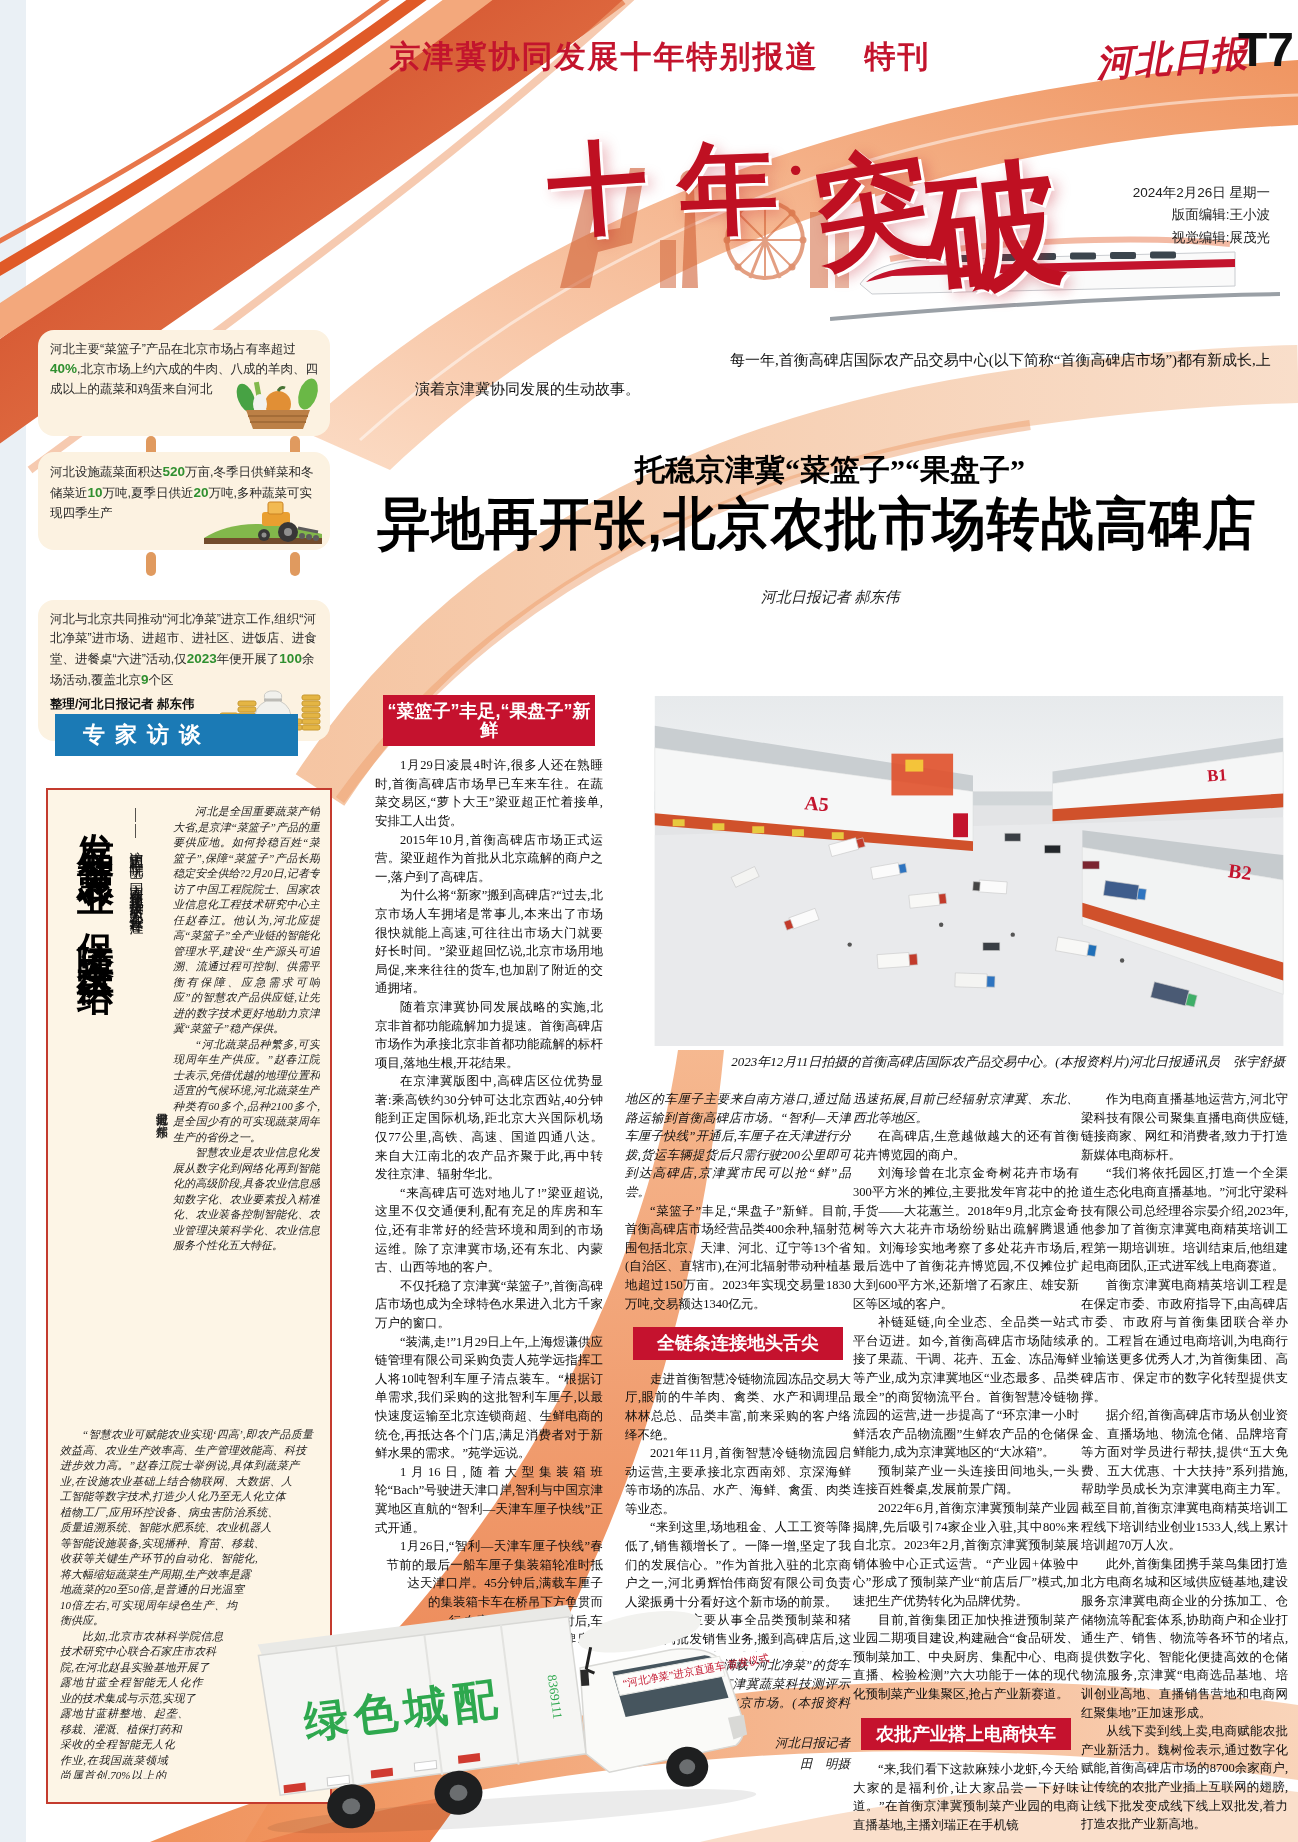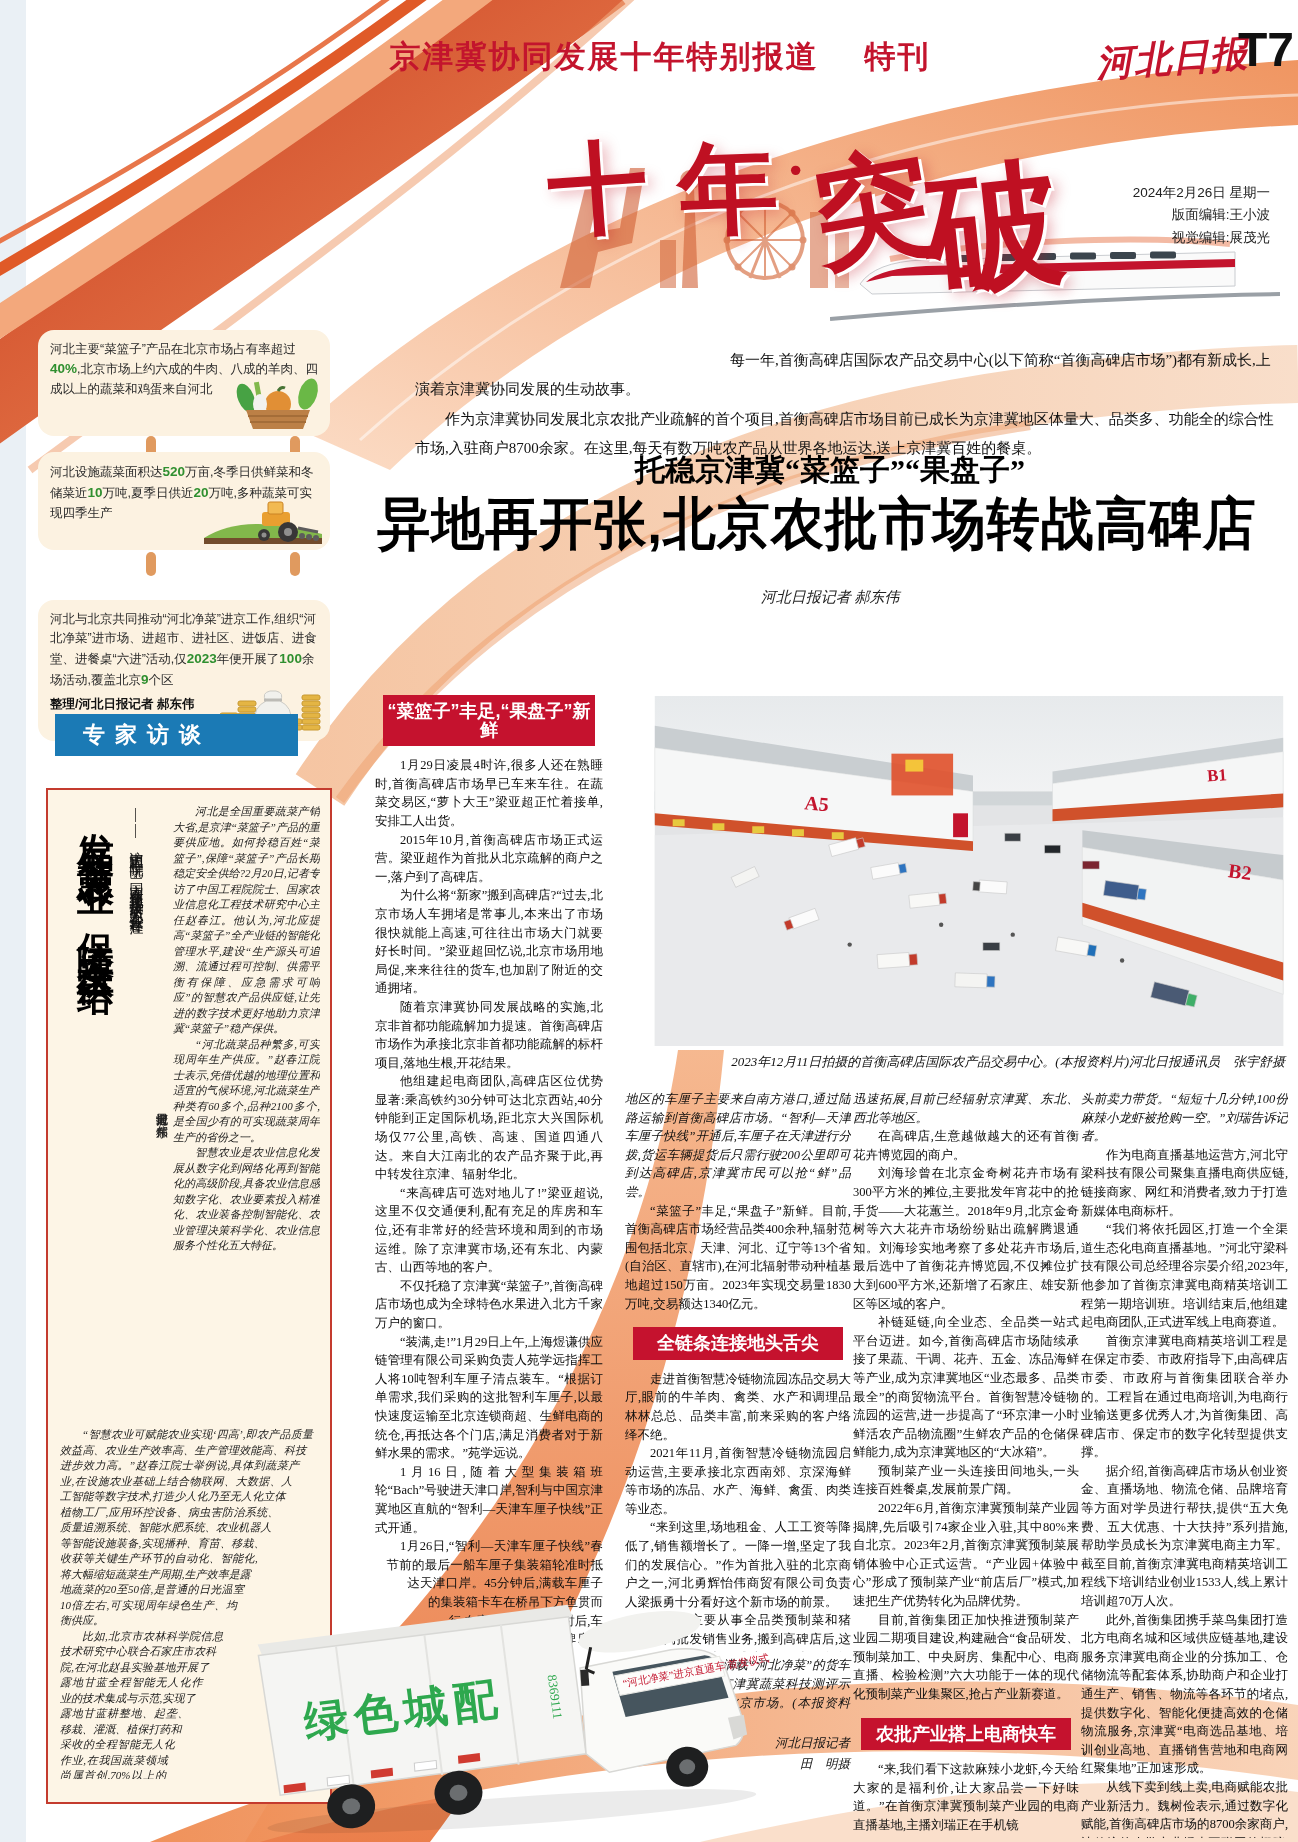--- a/index.html
+++ b/index.html
@@ -269,21 +269,20 @@
       <div class="truck-hole"></div>
       <div>
           <p>“智慧农业可赋能农业实现‘四高’,即农产品质量效益高、农业生产效率高、生产管理效能高、科技进步效力高。”赵春江院士举例说,具体到蔬菜产业,在设施农业基础上结合物联网、大数据、人工智能等数字技术,打造少人化乃至无人化立体植物工厂,应用环控设备、病虫害防治系统、质量追溯系统、智能水肥系统、农业机器人等智能设施装备,实现播种、育苗、移栽、收获等关键生产环节的自动化、智能化,将大幅缩短蔬菜生产周期,生产效率是露地蔬菜的20至50倍,是普通的日光温室10倍左右,可实现周年绿色生产、均衡供应。</p>
           <p>比如,北京市农林科学院信息技术研究中心联合石家庄市农科院,在河北赵县实验基地开展了露地甘蓝全程智能无人化作业的技术集成与示范,实现了露地甘蓝耕整地、起垄、移栽、灌溉、植保打药和采收的全程智能无人化作业,在我国蔬菜领域尚属首创,70%以上的作业环节实现了数字化自主管理,平均节省水肥10%、节药20%,综合节本增效20%。</p>
         </div>
     </div>
   </div>
 
   <div class="intro">
     <p class="first">每一年,首衡高碑店国际农产品交易中心(以下简称“首衡高碑店市场”)都有新成长,上演着京津冀协同发展的生动故事。</p>
-    <p>作为京津冀协同发展北京农批产业疏解的首个项目,首衡高碑店市场目前已成长为京津冀地区体量大、品类多、功能全的综合性市场,入驻商户8700余家。在这里,每天有数万吨农产品从世界各地运达,送上京津冀百姓的餐桌。</p>
   </div>
   <div class="kicker">托稳京津冀“菜篮子”“果盘子”</div>
   <div class="headline">异地再开张,北京农批市场转战高碑店</div>
   <div class="byline">河北日报记者  郝东伟</div>
 
   <svg class="photo" viewBox="0 0 632 352">
     <defs>
       <linearGradient id="skyG" x1="0" y1="0" x2="0" y2="1">
         <stop offset="0" stop-color="#e7eaec"></stop>
           <stop offset="1" stop-color="#f3f4f5"></stop>
@@ -380,21 +379,21 @@
     <span>河北日报通讯员　张宇舒摄</span>
   </div>
 
   <div class="col" id="col1">
     <div class="sec-banner">“菜篮子”丰足,“果盘子”新鲜</div>
     <div>
         <p>1月29日凌晨4时许,很多人还在熟睡时,首衡高碑店市场早已车来车往。在蔬菜交易区,“萝卜大王”梁亚超正忙着接单,安排工人出货。</p>
         <p>2015年10月,首衡高碑店市场正式运营。梁亚超作为首批从北京疏解的商户之一,落户到了高碑店。</p>
         <p>为什么将“新家”搬到高碑店?“过去,北京市场人车拥堵是常事儿,本来出了市场很快就能上高速,可往往出市场大门就要好长时间。”梁亚超回忆说,北京市场用地局促,来来往往的货车,也加剧了附近的交通拥堵。</p>
         <p>随着京津冀协同发展战略的实施,北京非首都功能疏解加力提速。首衡高碑店市场作为承接北京非首都功能疏解的标杆项目,落地生根,开花结果。</p>
-        <p>他组建起电商团队,高碑店区位优势显著:乘高铁约30分钟可达北京西站,40分钟能到正定国际机场,距北京大兴国际机场仅77公里,高铁、高速、国道四通八达。来自大江南北的农产品齐聚于此,再中转发往京津、辐射华北。</p>
+        <p>在京津冀版图中,高碑店区位优势显著:乘高铁约30分钟可达北京西站,40分钟能到正定国际机场,距北京大兴国际机场仅77公里,高铁、高速、国道四通八达。来自大江南北的农产品齐聚于此,再中转发往京津、辐射华北。</p>
         <p>“来高碑店可选对地儿了!”梁亚超说,这里不仅交通便利,配有充足的库房和车位,还有非常好的经营环境和周到的市场运维。除了京津冀市场,还有东北、内蒙古、山西等地的客户。</p>
         <p>不仅托稳了京津冀“菜篮子”,首衡高碑店市场也成为全球特色水果进入北方千家万户的窗口。</p>
         <p>“装满,走!”1月29日上午,上海煜谦供应链管理有限公司采购负责人苑学远指挥工人将10吨智利车厘子清点装车。“根据订单需求,我们采购的这批智利车厘子,以最快速度运输至北京连锁商超、生鲜电商的统仓,再抵达各个门店,满足消费者对于新鲜水果的需求。”苑学远说。</p>
         <p>1月16日,随着大型集装箱班轮“Bach”号驶进天津口岸,智利与中国京津冀地区直航的“智利—天津车厘子快线”正式开通。</p>
       </div>
     <div class="stair"></div>
     <div>
         <p>1月26日,“智利—天津车厘子快线”春节前的最后一船车厘子集装箱轮准时抵达天津口岸。45分钟后,满载车厘子的集装箱卡车在桥吊下方鱼贯而行,向高碑店出发;4小时后,车厘子运抵首衡高碑店市场。</p>
       </div>
   </div>
@@ -421,21 +420,20 @@
         <p>补链延链,向全业态、全品类一站式平台迈进。如今,首衡高碑店市场陆续承接了果蔬、干调、花卉、五金、冻品海鲜等产业,成为京津冀地区“业态最多、品类最全”的商贸物流平台。首衡智慧冷链物流园的运营,进一步提高了“环京津一小时鲜活农产品物流圈”生鲜农产品的仓储保鲜能力,成为京津冀地区的“大冰箱”。</p>
         <p>预制菜产业一头连接田间地头,一头连接百姓餐桌,发展前景广阔。</p>
         <p>2022年6月,首衡京津冀预制菜产业园揭牌,先后吸引74家企业入驻,其中80%来自北京。2023年2月,首衡京津冀预制菜展销体验中心正式运营。“产业园+体验中心”形成了预制菜产业“前店后厂”模式,加速把生产优势转化为品牌优势。</p>
         <p>目前,首衡集团正加快推进预制菜产业园二期项目建设,构建融合“食品研发、预制菜加工、中央厨房、集配中心、电商直播、检验检测”六大功能于一体的现代化预制菜产业集聚区,抢占产业新赛道。</p>
       </div>
     <div class="sec-banner mid">农批产业搭上电商快车</div>
     <p>“来,我们看下这款麻辣小龙虾,今天给大家的是福利价,让大家品尝一下好味道。”在首衡京津冀预制菜产业园的电商直播基地,主播刘瑞正在手机镜</p>
   </div>
 
   <div class="col" id="col4">
-    <p class="cont">头前卖力带货。“短短十几分钟,100份麻辣小龙虾被抢购一空。”刘瑞告诉记者。</p>
     <div>
         <p>作为电商直播基地运营方,河北守梁科技有限公司聚集直播电商供应链,链接商家、网红和消费者,致力于打造新媒体电商标杆。</p>
         <p>“我们将依托园区,打造一个全渠道生态化电商直播基地。”河北守梁科技有限公司总经理谷宗晏介绍,2023年,他参加了首衡京津冀电商精英培训工程第一期培训班。培训结束后,他组建起电商团队,正式进军线上电商赛道。</p>
         <p>首衡京津冀电商精英培训工程是在保定市委、市政府指导下,由高碑店市委、市政府与首衡集团联合举办的。工程旨在通过电商培训,为电商行业输送更多优秀人才,为首衡集团、高碑店市、保定市的数字化转型提供支撑。</p>
         <p>据介绍,首衡高碑店市场从创业资金、直播场地、物流仓储、品牌培育等方面对学员进行帮扶,提供“五大免费、五大优惠、十大扶持”系列措施,帮助学员成长为京津冀电商主力军。截至目前,首衡京津冀电商精英培训工程线下培训结业创业1533人,线上累计培训超70万人次。</p>
         <p>此外,首衡集团携手菜鸟集团打造北方电商名城和区域供应链基地,建设服务京津冀电商企业的分拣加工、仓储物流等配套体系,协助商户和企业打通生产、销售、物流等各环节的堵点,提供数字化、智能化便捷高效的仓储物流服务,京津冀“电商选品基地、培训创业高地、直播销售营地和电商网红聚集地”正加速形成。</p>
         <p>从线下卖到线上卖,电商赋能农批产业新活力。魏树俭表示,通过数字化赋能,首衡高碑店市场的8700余家商户,让传统的农批产业插上互联网的翅膀,让线下批发变成线下线上双批发,着力打造农批产业新高地。</p>
       </div>
   </div>
 

